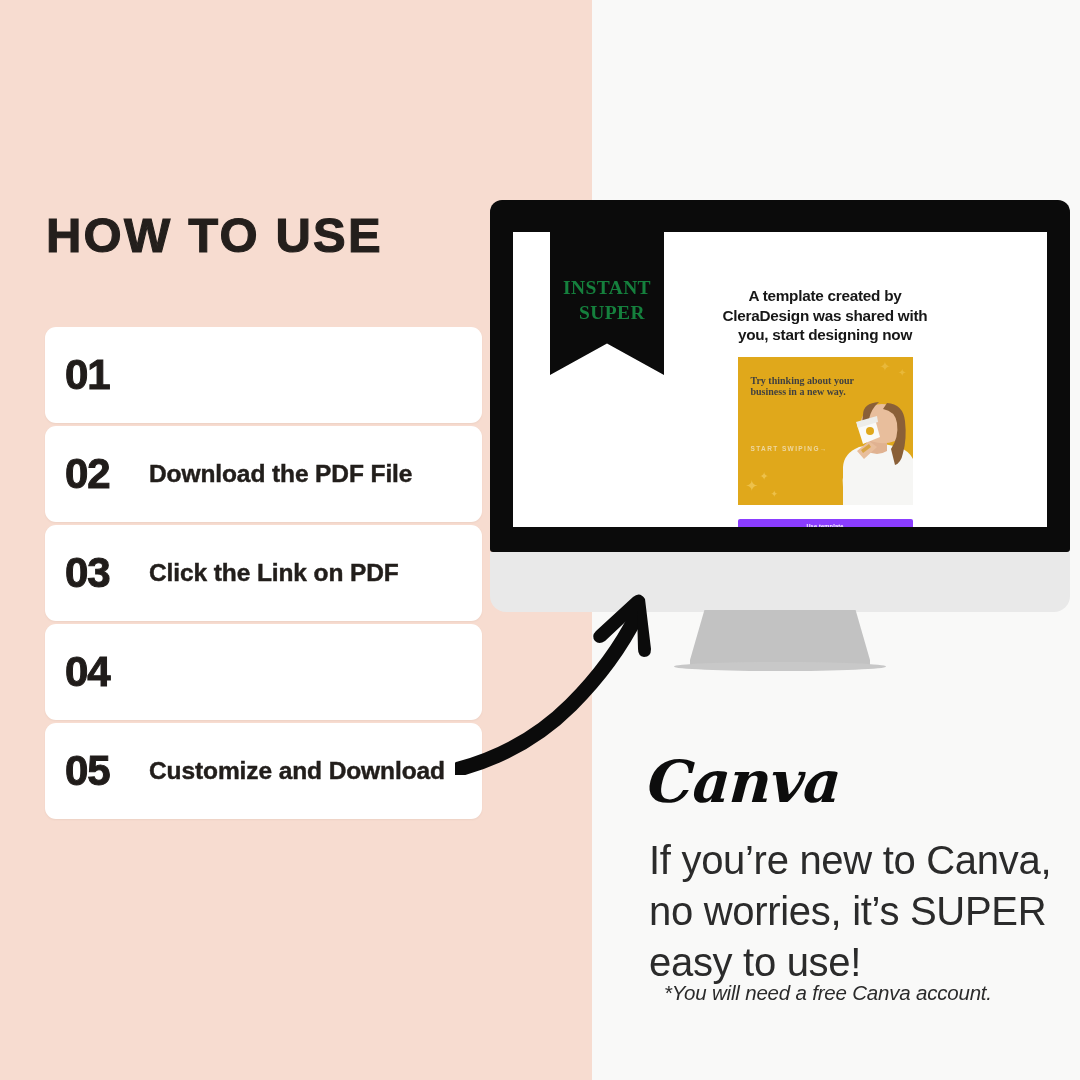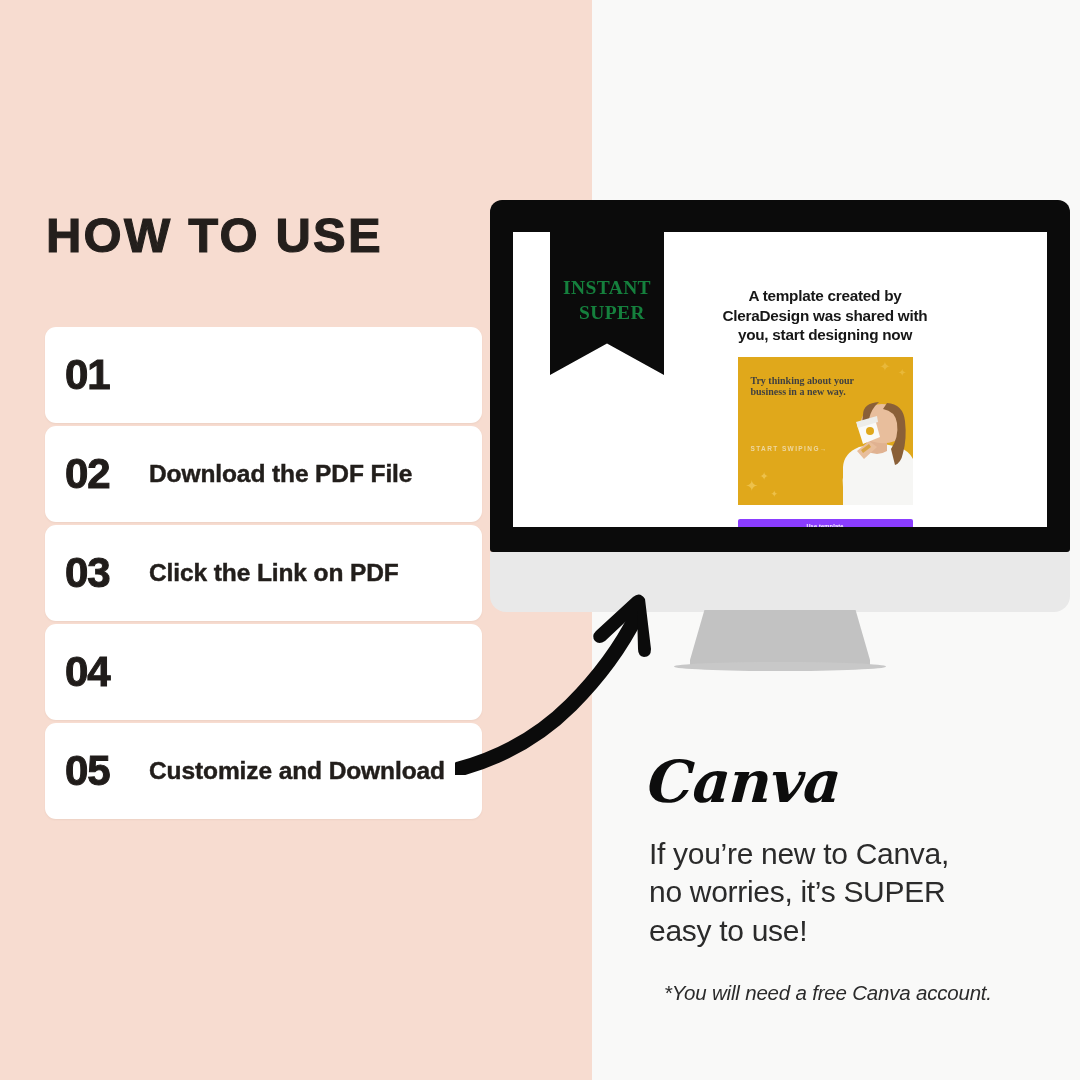--- a/index.html
+++ b/index.html
@@ -129,21 +129,21 @@
   
   .canva-logo{
     position:absolute;left:648px;top:748px;
     font-family:"DejaVu Serif", serif;
     font-style:italic;font-weight:700;font-size:58px;color:#0D0D0D;
     letter-spacing:-1px;
     transform:skewX(-4deg);
   }
   .canva-copy{
     position:absolute;left:649px;top:835px;width:420px;
-    font-size:30px;line-height:1.28;color:#2B2B2B;font-weight:400;
+    font-size:40px;line-height:1.28;color:#2B2B2B;font-weight:400;
     font-family:"Liberation Sans", sans-serif;letter-spacing:-.3px;
   }
   .canva-note{
     position:absolute;left:664px;top:965px;width:410px;
     font-size:20.5px;font-style:italic;color:#2B2B2B;
     font-family:"Liberation Sans", sans-serif;letter-spacing:-.2px;margin-top:16px;
   }
 </style>
 </head>
 <body>

